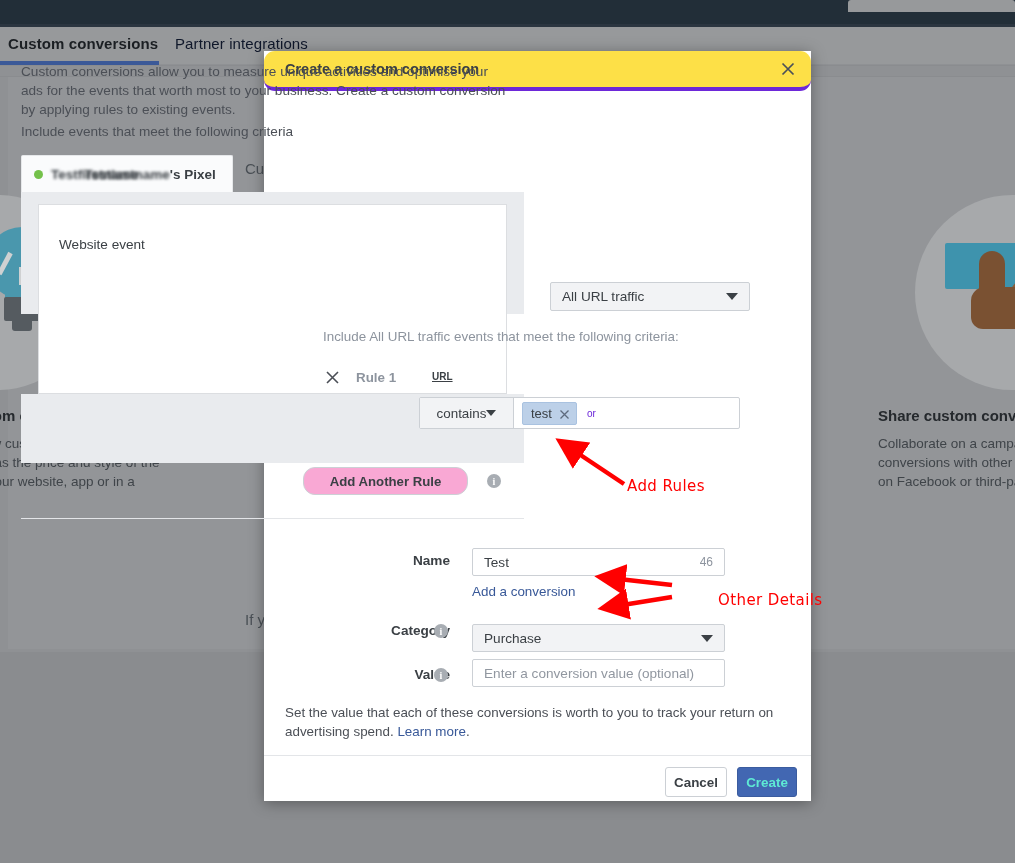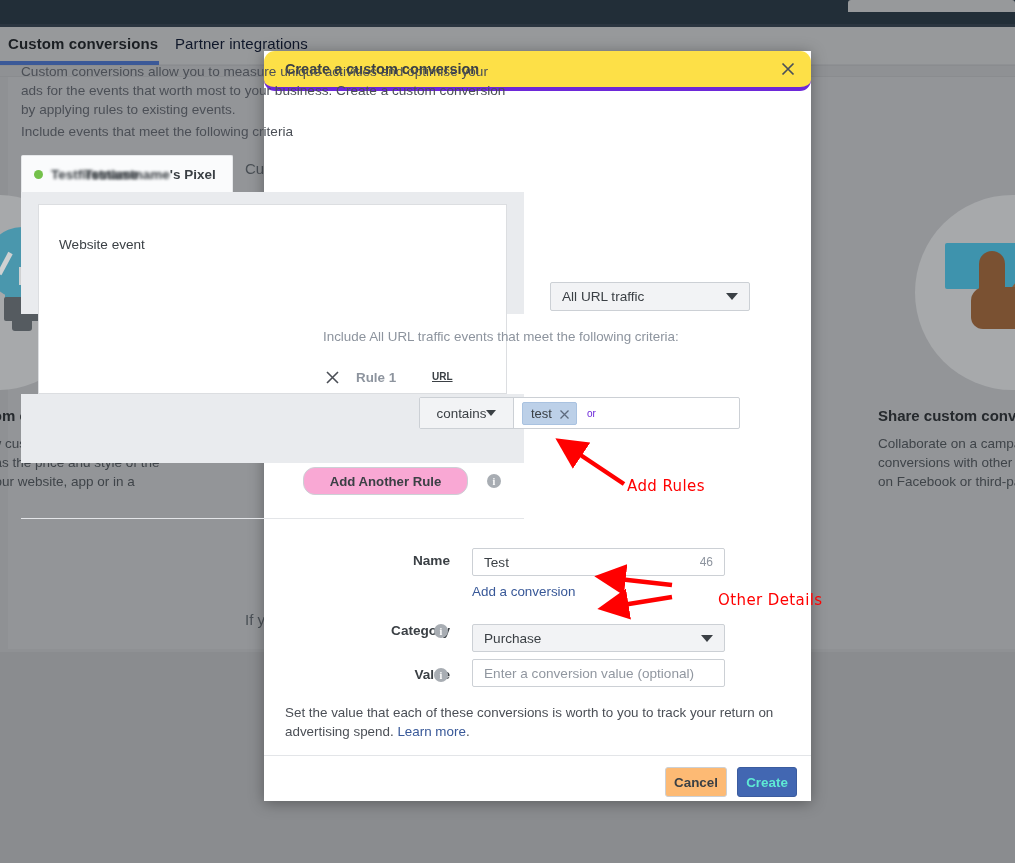--- a/index.html
+++ b/index.html
@@ -291,21 +291,21 @@
     background:#e3e5e8;
   }
 
   .btn {
     position:absolute; height:30px; border-radius:3px; box-sizing:border-box;
     display:flex; align-items:center; justify-content:center;
     font-size:13.4px; font-weight:bold; cursor:pointer;
   }
   .btn-cancel {
     left:665px; top:767px; width:62px;
-    background:#fdba74; border:1px solid #ccd0d5; color:#3b4045;
+    background:#ffffff; border:1px solid #ccd0d5; color:#3b4045;
   }
   .btn-create {
     left:737px; top:767px; width:60px;
     background:#4267b2; border:1px solid #3b5c9f; color:#5eead4;
   }
 
   
   .anno-layer { position:absolute; inset:0; pointer-events:none; }
   .anno-text {
     position:absolute; color:#ff0000; font-size:15px;

